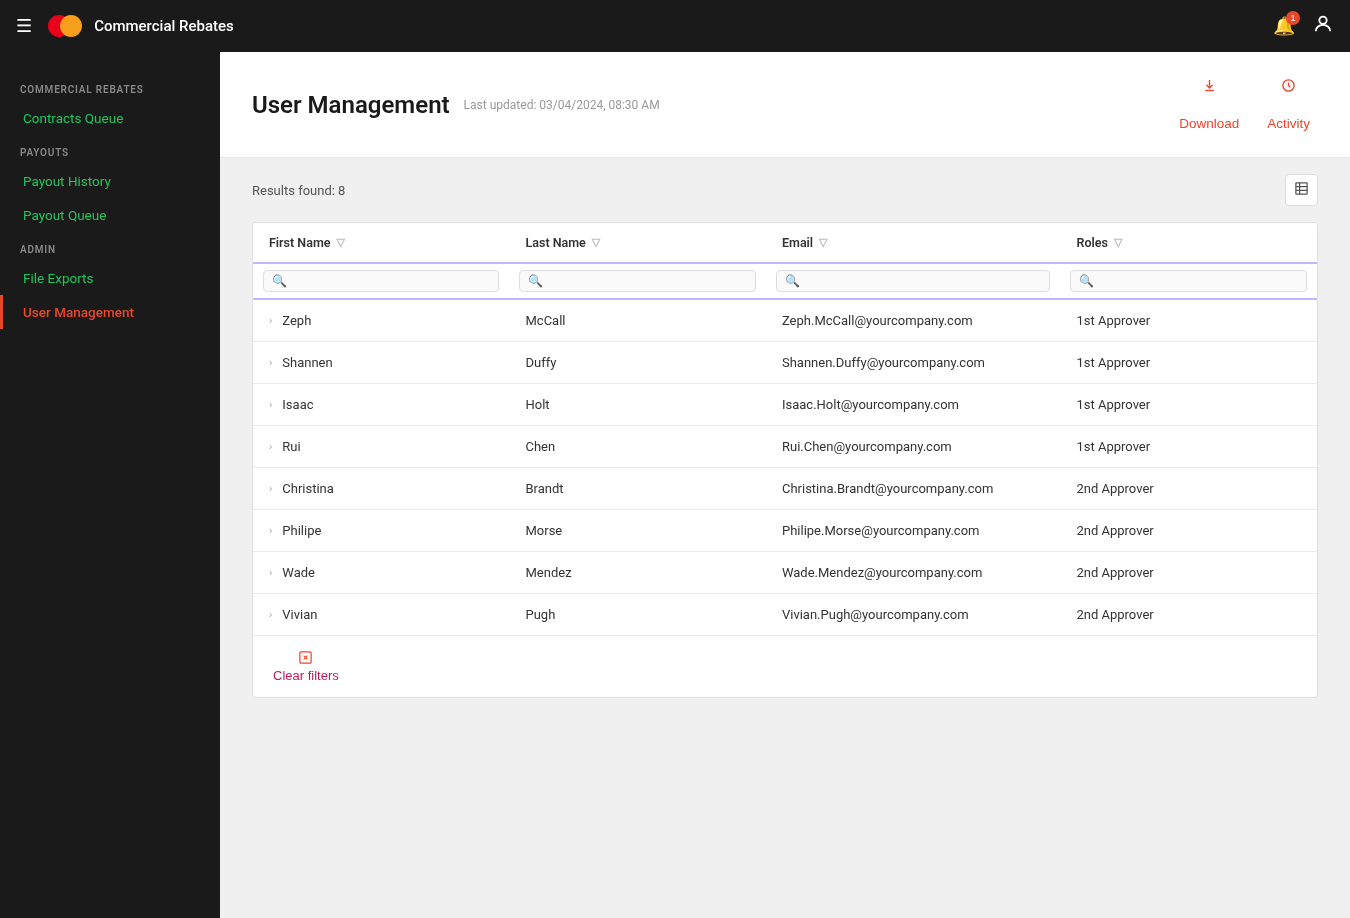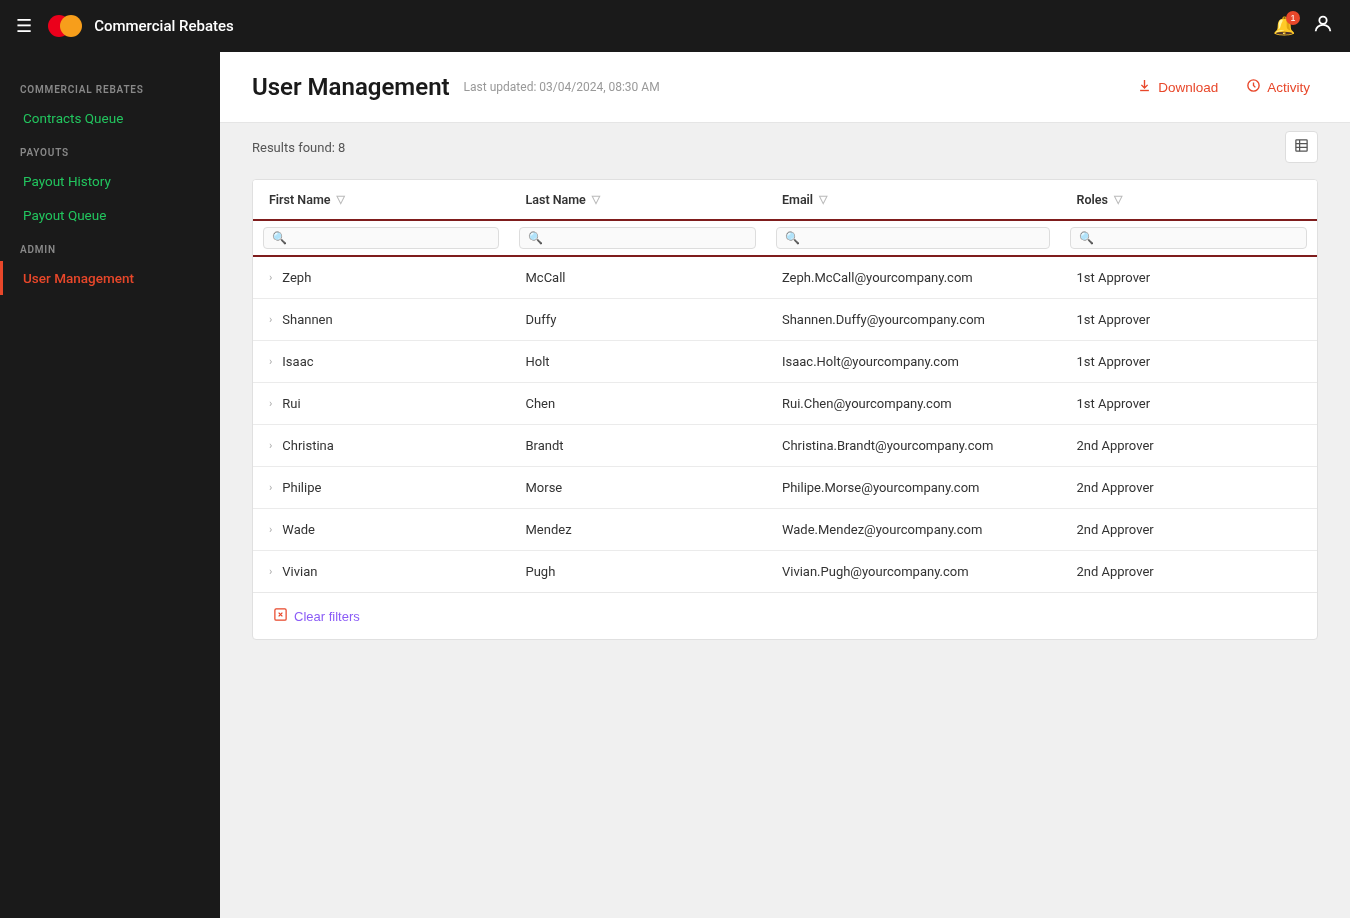--- a/index.html
+++ b/index.html
@@ -105,35 +105,36 @@
       align-items: center;
       border-bottom: 1px solid #e5e5e5;
       flex-shrink: 0;
     }
     .page-title { font-size: 24px; font-weight: 600; color: #1a1a1a; }
     .page-subtitle { font-size: 12px; color: #999; margin-left: 14px; }
     .header-actions { margin-left: auto; display: flex; gap: 12px; }
     .header-btn {
       display: flex;
       align-items: center;
-      gap: 6px;
+      gap: 20px;
       background: none;
       border: none;
       cursor: pointer;
       color: #e8472a;
       font-size: 13.5px;
       font-weight: 500;
       padding: 6px 8px;
       border-radius: 4px;
+      flex-direction: column;
     }
     .header-btn-icon { font-size: 15px; }
 
     
     .table-area {
-      padding: 8px 32px;
+      padding: 16px 32px;
       flex: 1;
     }
     .results-bar {
       display: flex;
       align-items: center;
       justify-content: space-between;
       margin-bottom: 16px;
     }
     .results-count { font-size: 13px; color: #555; }
     .table-icon-btn {
@@ -145,21 +146,21 @@
       color: #555;
       font-size: 15px;
     }
     .table-wrapper {
       background: #fff;
       border-radius: 4px;
       border: 1px solid #e0e0e0;
       overflow: hidden;
     }
     table { width: 100%; border-collapse: collapse; }
-    thead tr { border-bottom: 2px solid #7f1d1d; }
+    thead tr { border-bottom: 2px solid #c4b5fd; }
     th {
       padding: 12px 16px;
       text-align: left;
       font-size: 12.5px;
       font-weight: 600;
       color: #333;
       background: #fff;
       user-select: none;
     }
     .th-inner { display: flex; align-items: center; gap: 6px; }
@@ -191,27 +192,27 @@
     }
     .row-expand { color: #aaa; margin-right: 6px; cursor: pointer; font-size: 11px; }
     .first-name-cell { display: flex; align-items: center; gap: 4px; }
     .clear-filters-row td {
       padding: 14px 20px;
       border-top: 1px solid #e8e8e8;
     }
     .clear-filters-btn {
       display: flex;
       align-items: center;
-      gap: 6px;
       background: none;
       border: none;
       cursor: pointer;
-      color: #8b5cf6;
+      color: #be185d;
       font-size: 13px;
       font-weight: 500;
+      flex-direction: column;
     }
     .clear-icon { font-size: 14px; }
   </style>
 </head>
 <body>
 
 <nav class="topnav">
   <button class="menu-btn">☰</button>
   <div class="topnav-logo">
     <div class="mastercard-logo">
@@ -238,20 +239,21 @@
 <div class="layout">
 
   <aside class="sidebar">
     <div class="sidebar-section-label">COMMERCIAL REBATES</div>
     <div id="sidebar-content">
         <div class="sidebar-item">Contracts Queue</div>
         <div class="sidebar-section-label">PAYOUTS</div>
         <div class="sidebar-item">Payout History</div>
         <div class="sidebar-item">Payout Queue</div>
         <div class="sidebar-section-label">ADMIN</div>
+        <div class="sidebar-item">File Exports</div>
         <div class="sidebar-item active">User Management</div>
       </div>
   </aside>
 
   <main class="main">
 
     <div class="page-header">
       <span class="page-title">User Management</span>
       <span class="page-subtitle">Last updated: 03/04/2024, 08:30 AM</span>
       <div class="header-actions">

